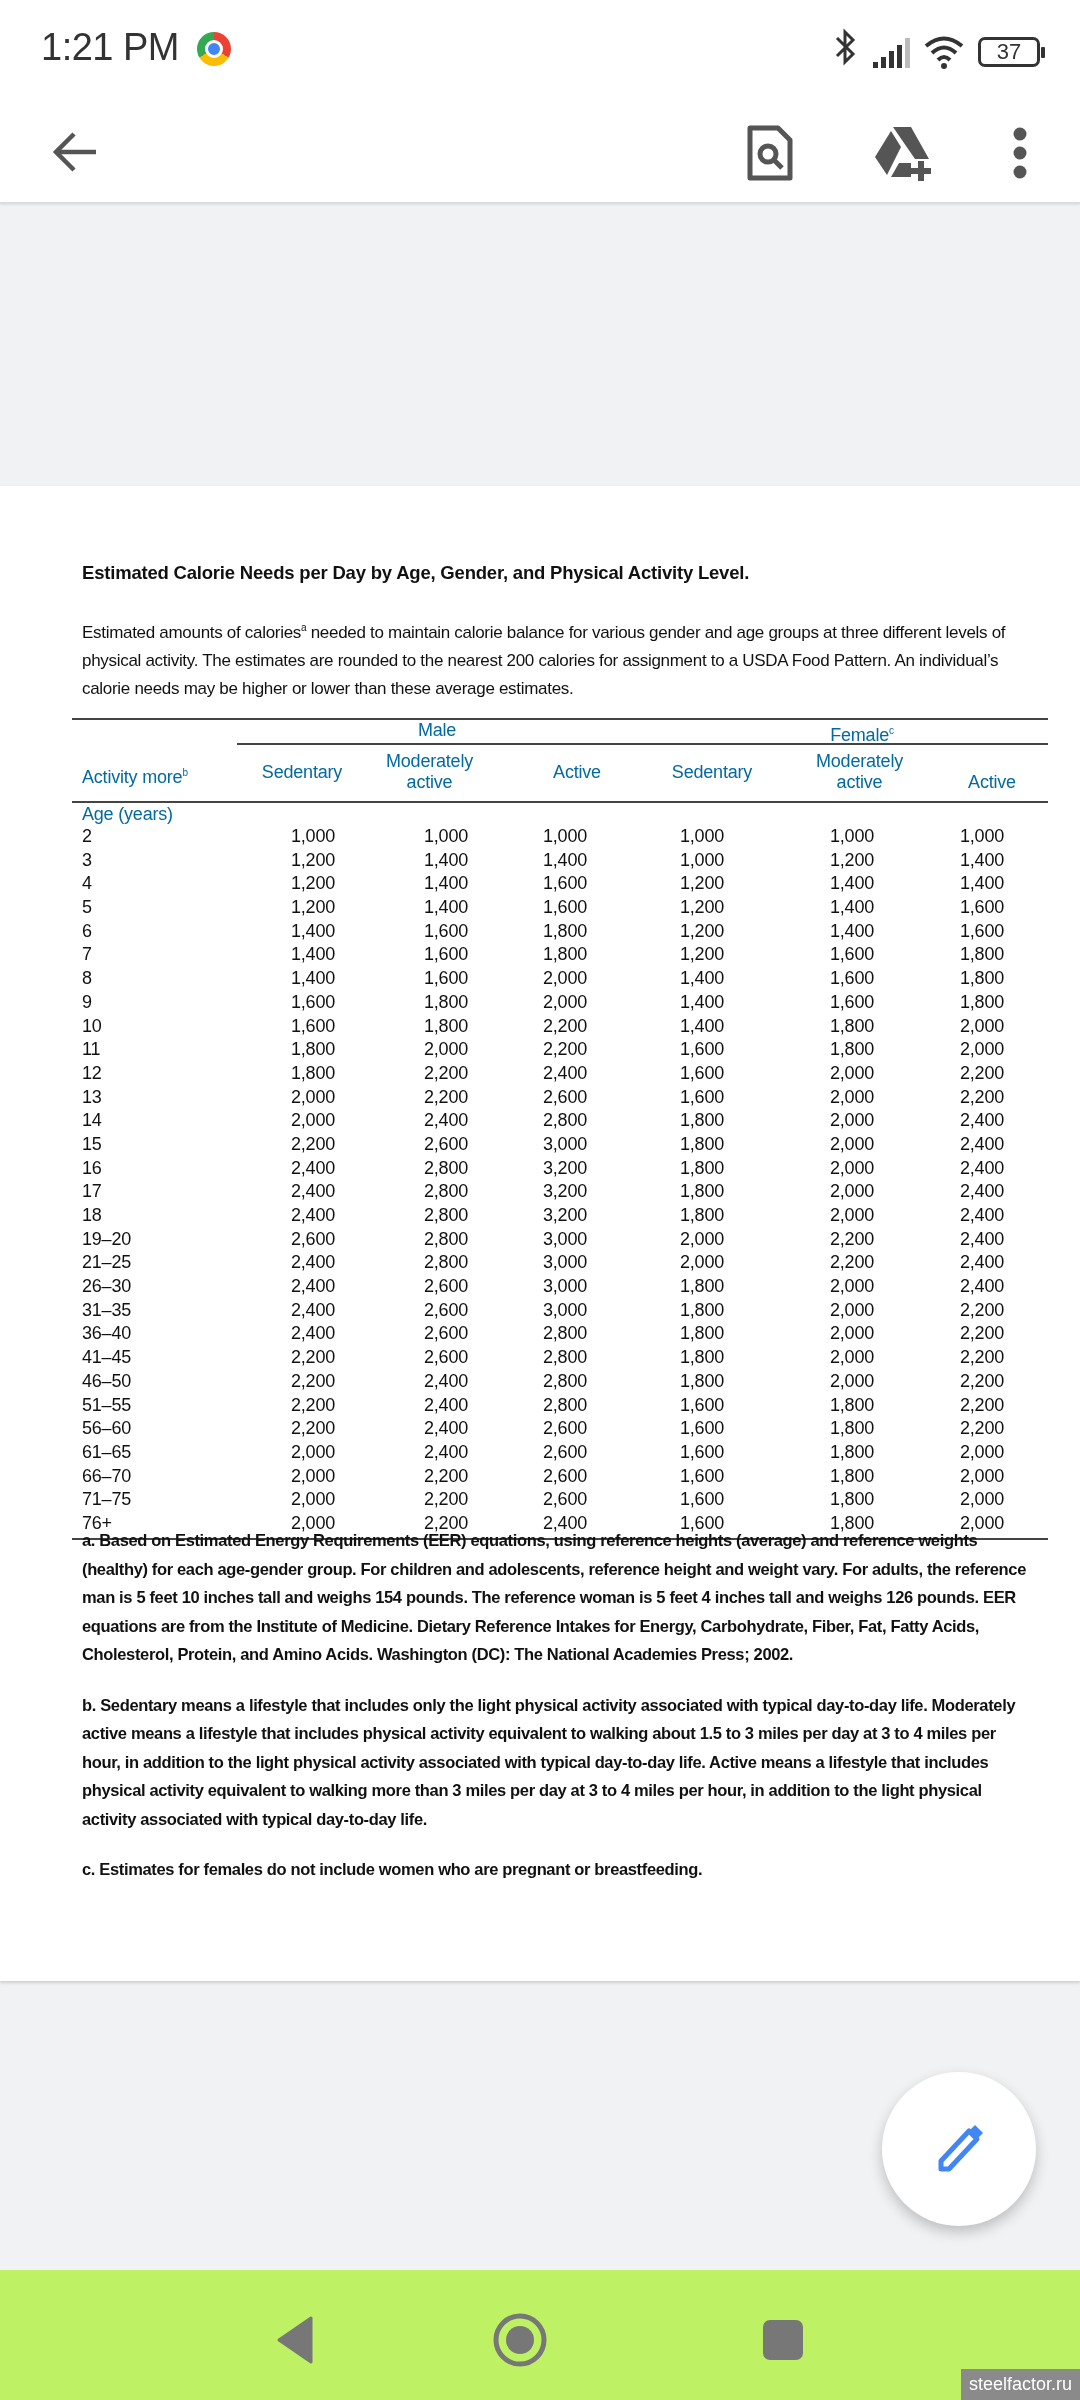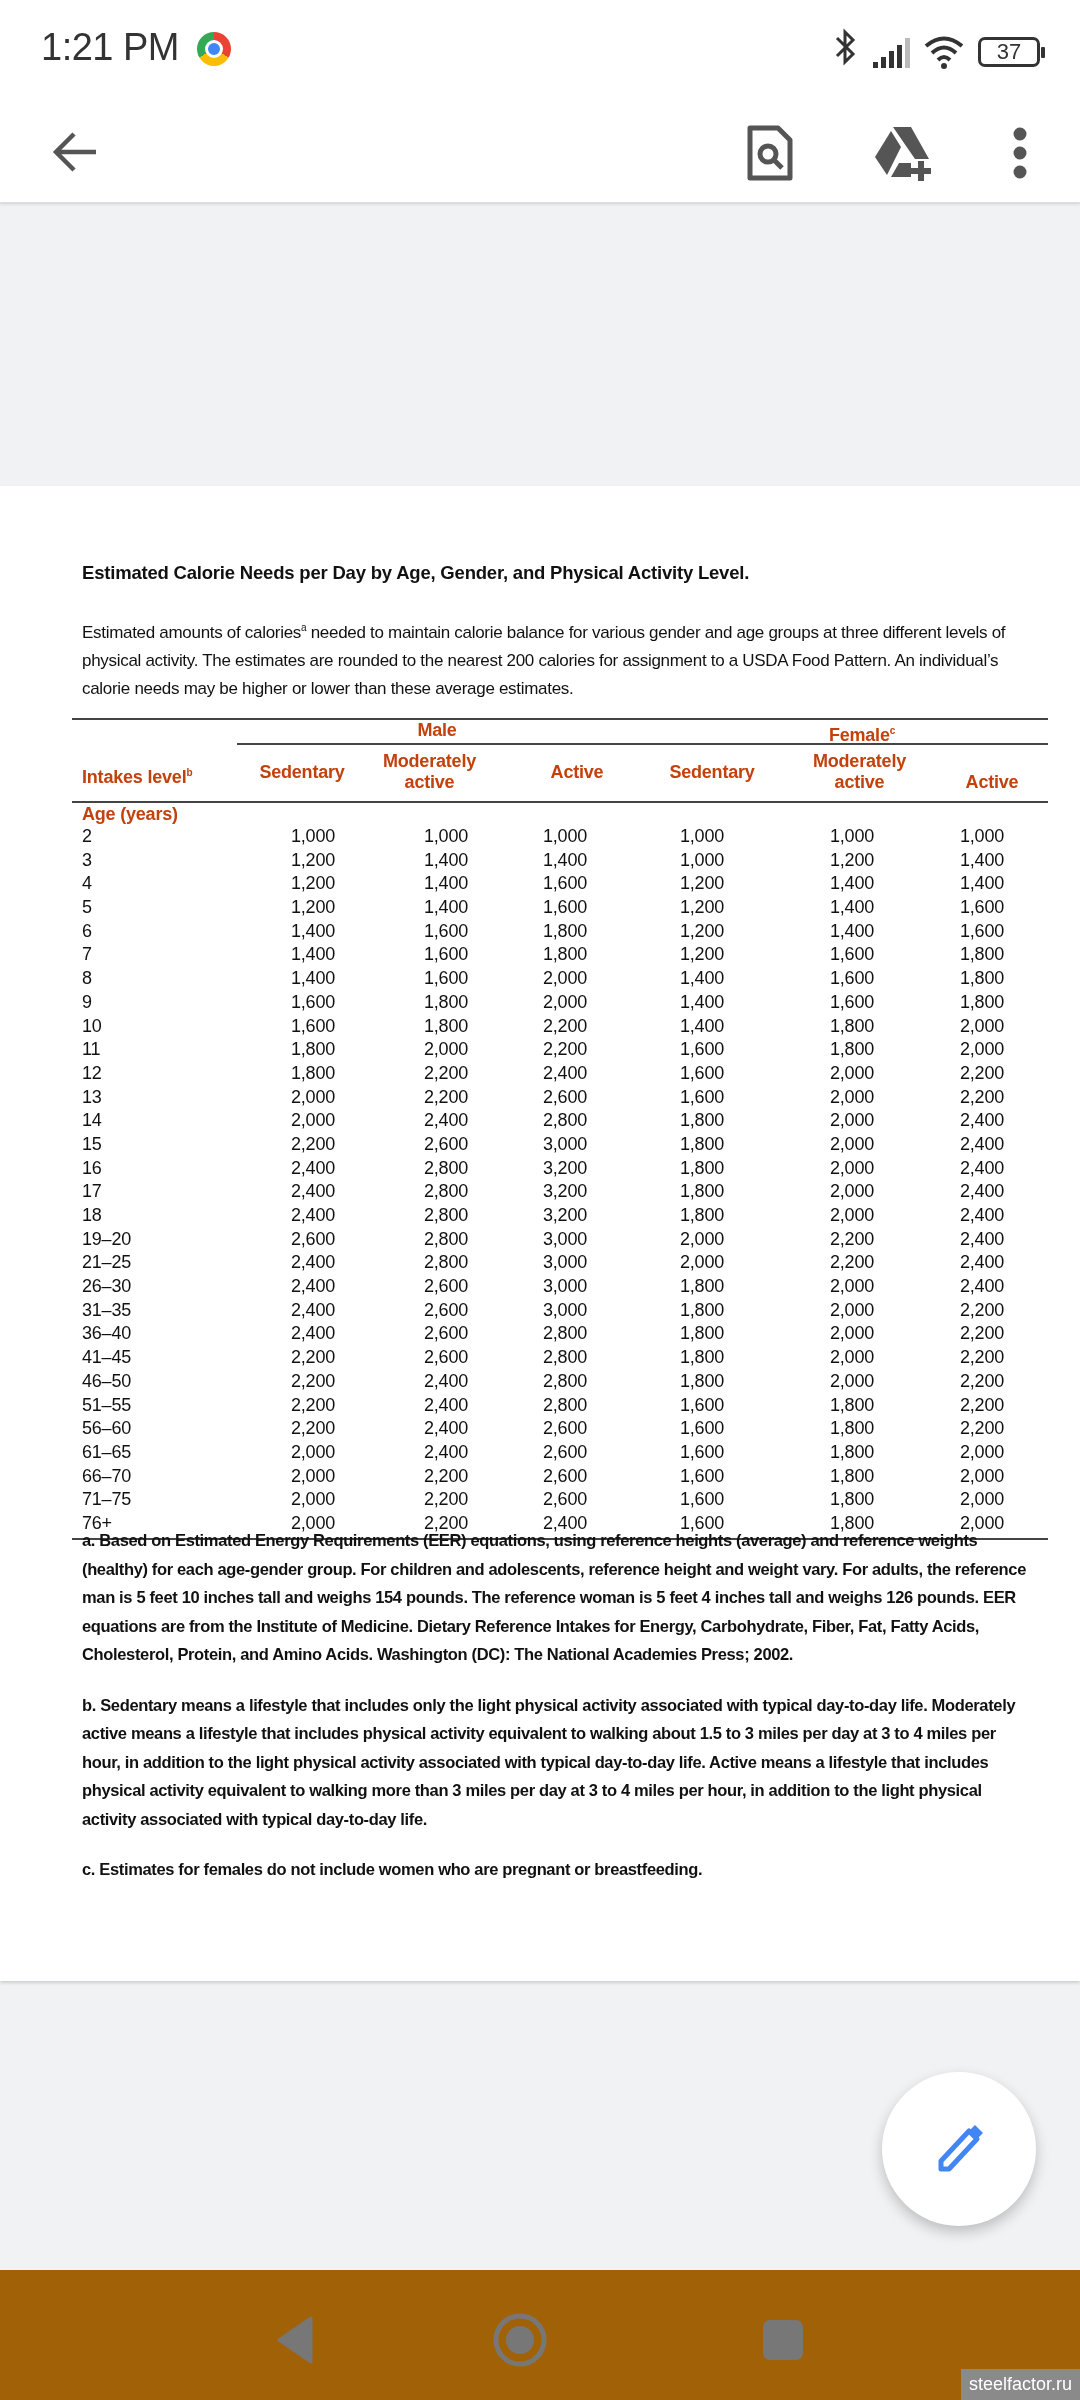--- a/index.html
+++ b/index.html
@@ -24,32 +24,32 @@
 
   .grey-gap { position: absolute; top: 206px; left: 0; width: 1080px; height: 280px; background: #f1f2f4; }
 
   .page { position: absolute; top: 486px; left: 0; width: 1080px; height: 1495px; background: #fff; box-shadow: 0 2px 3px rgba(0,0,0,0.15); }
   .doc-title { position: absolute; left: 82px; top: 76px; font-size: 18.5px; font-weight: bold; color: #111; letter-spacing: -0.2px; }
   .doc-intro { position: absolute; left: 82px; top: 128px; width: 930px; font-size: 17px; line-height: 28px; color: #111; letter-spacing: -0.3px; }
   .doc-intro sup, .hdr sup { font-size: 10px; }
 
   .tbl { position: absolute; left: 72px; top: 232px; width: 976px; }
   .rule { position: absolute; height: 2px; background: #444; }
-  .hdr { position: absolute; font-size: 18px; font-weight: bold; color: #c2410c; text-align: center; line-height: 21px; letter-spacing: -0.2px; }
+  .hdr { position: absolute; font-size: 18px; font-weight: normal; color: #0369a1; text-align: center; line-height: 21px; letter-spacing: -0.2px; }
   .rows { position: absolute; left: 0; top: 107px; width: 976px; }
   .row { position: relative; height: 23.7px; font-size: 18px; color: #111; line-height: 23.7px; }
   .row span { position: absolute; top: 0; letter-spacing: -0.2px; }
   .c-age { left: 10px; }
   .c-num { width: 120px; text-align: right; }
 
   .footnotes { position: absolute; left: 82px; top: 1040px; width: 950px; font-size: 16.5px; line-height: 28.5px; color: #111; letter-spacing: -0.35px; }
   .footnotes p { margin-bottom: 22px; font-weight: bold; }
 
   .fab { position: absolute; left: 882px; top: 2072px; width: 154px; height: 154px; border-radius: 50%; background: #fff; box-shadow: 0 6px 14px rgba(0,0,0,0.22); display: flex; align-items: center; justify-content: center; }
-  .nav-bar { position: absolute; top: 2270px; left: 0; width: 1080px; height: 130px; background: #a16207; }
+  .nav-bar { position: absolute; top: 2270px; left: 0; width: 1080px; height: 130px; background: #bef264; }
   .nav-btn { position: absolute; top: 30px; width: 80px; height: 80px; display: flex; align-items: center; justify-content: center; }
   .watermark { position: absolute; right: 0; bottom: 0; background: #8a8a8a; color: #fff; font-size: 18px; padding: 5px 8px; }
 </style>
 </head>
 <body>
 
 <div class="status-bar">
   <span class="status-time">1:21 PM</span>
   <span class="chrome-icon"></span>
   <div class="status-right">
@@ -113,21 +113,21 @@
 
   <div class="tbl">
     <div class="rule" style="left:0;top:0;width:976px;"></div>
     <div class="rule" style="left:165px;top:25px;width:383px;height:1.5px;"></div>
     <div class="rule" style="left:548px;top:25px;width:428px;height:1.5px;"></div>
     <div class="rule" style="left:0;top:83px;width:976px;"></div>
 
     <div class="hdr" style="left:290px;top:2px;width:150px;">Male</div>
     <div class="hdr" style="left:710px;top:2px;width:160px;"><span>Female</span><sup>c</sup></div>
 
-    <div class="hdr" style="left:10px;top:44px;text-align:left;width:150px;"><span>Intakes level</span><sup>b</sup></div>
+    <div class="hdr" style="left:10px;top:44px;text-align:left;width:150px;"><span>Activity more</span><sup>b</sup></div>
     <div class="hdr" style="left:160px;top:44px;width:140px;">Sedentary</div>
     <div class="hdr" style="left:290px;top:33px;width:135px;">Moderately active</div>
     <div class="hdr" style="left:450px;top:44px;width:110px;">Active</div>
     <div class="hdr" style="left:570px;top:44px;width:140px;">Sedentary</div>
     <div class="hdr" style="left:720px;top:33px;width:135px;">Moderately active</div>
     <div class="hdr" style="left:870px;top:54px;width:100px;">Active</div>
 
     <div class="hdr" style="left:10px;top:86px;text-align:left;width:200px;">Age (years)</div>
 
     <div class="rows" id="rows">

